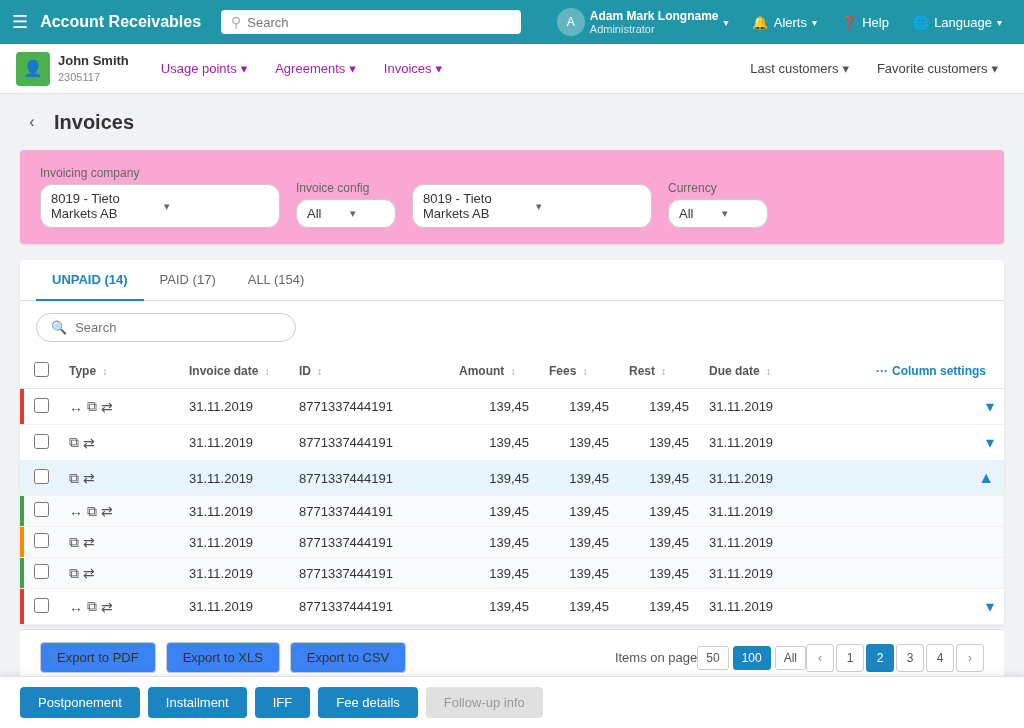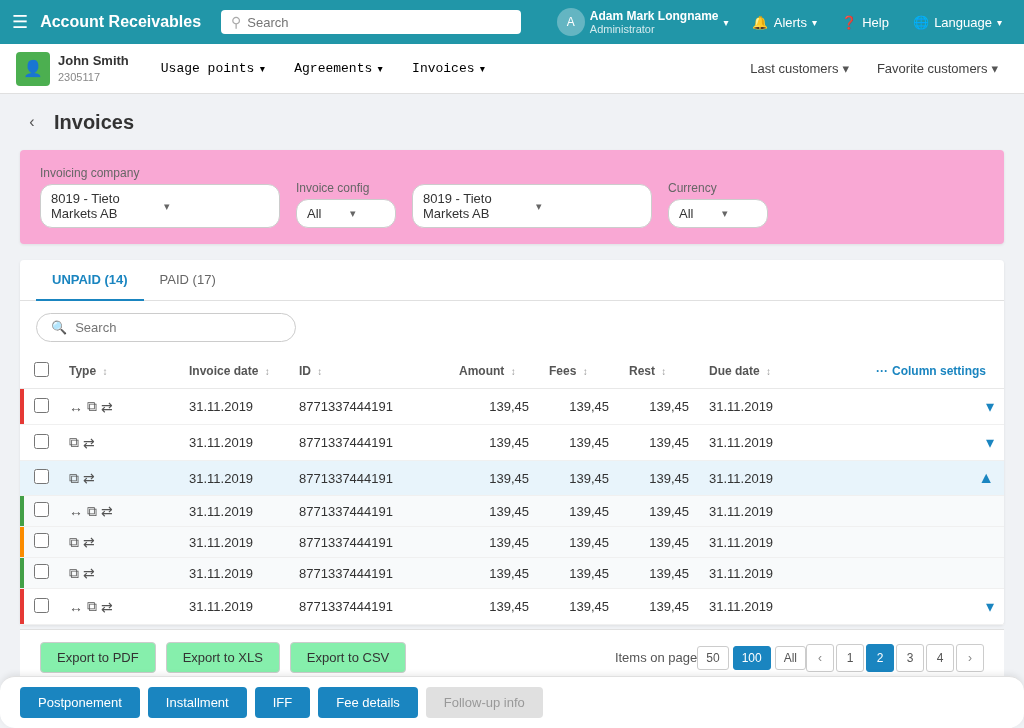--- a/index.html
+++ b/index.html
@@ -91,23 +91,22 @@
       gap: 4px;
       flex: 1;
     }
     .sec-nav-item {
       display: flex;
       align-items: center;
       gap: 4px;
       padding: 8px 12px;
       border-radius: 4px;
       cursor: pointer;
-      color: #000000;
-      font-size: 13px;
-      font-family: Liberation Mono, monospace;
+      color: #a21caf;
+      font-size: 13px;
     }
     .sec-nav-right {
       display: flex;
       align-items: center;
       gap: 8px;
     }
     .sec-nav-right-item {
       display: flex;
       align-items: center;
       gap: 4px;
@@ -276,21 +275,21 @@
       background: white;
       padding: 12px 20px;
       display: flex;
       align-items: center;
       gap: 10px;
       border-top: 1px solid #e0e0e0;
       margin-top: 4px;
     }
     .export-btn {
       border: 1px solid #ccc;
-      background: #86efac;
+      background: #3b82f6;
       padding: 7px 16px;
       border-radius: 4px;
       cursor: pointer;
       font-size: 13px;
       color: #333;
     }
     .pagination-area {
       margin-left: auto;
       display: flex;
       align-items: center;
@@ -335,21 +334,20 @@
       border-top: 1px solid #e0e0e0;
       padding: 10px 20px;
       display: flex;
       gap: 8px;
       align-items: center;
       position: fixed;
       bottom: 0;
       left: 0;
       right: 0;
       box-shadow: 0 -2px 6px rgba(0,0,0,0.08);
-      border-radius: 15px;
     }
     .action-btn {
       padding: 8px 18px;
       border-radius: 4px;
       border: none;
       cursor: pointer;
       font-size: 13px;
       font-weight: 500;
     }
     .action-btn.blue { background: #1a85c0; color: white; }
@@ -481,20 +479,21 @@
           <span class="chev">▾</span>
         </div>
       </div>
     </div>
   </div>
 
   <div class="tabs-container">
     <div class="tabs-header">
       <div class="tab-item active">UNPAID (14)</div>
       <div class="tab-item">PAID (17)</div>
+      <div class="tab-item">ALL (154)</div>
     </div>
 
     <div class="table-search">
       <div class="table-search-input">
         <span class="s-icon">🔍</span>
         <input type="text" placeholder="Search" style="">
       </div>
     </div>
 
     <table class="invoice-table">

